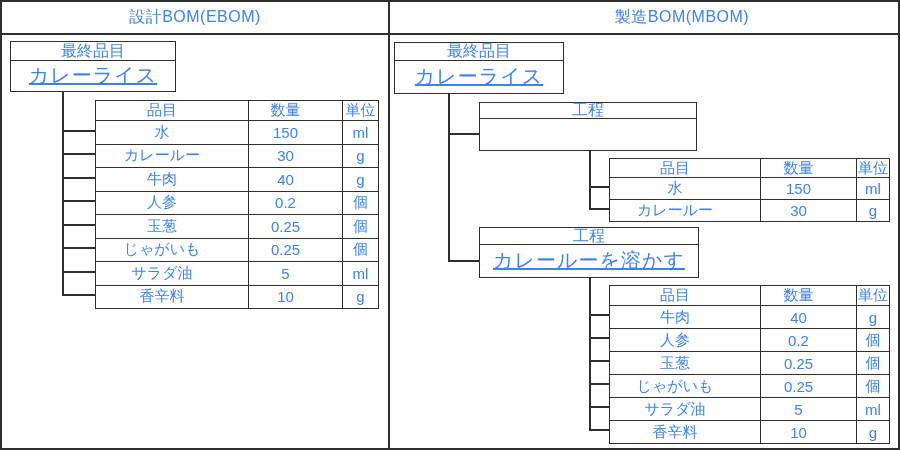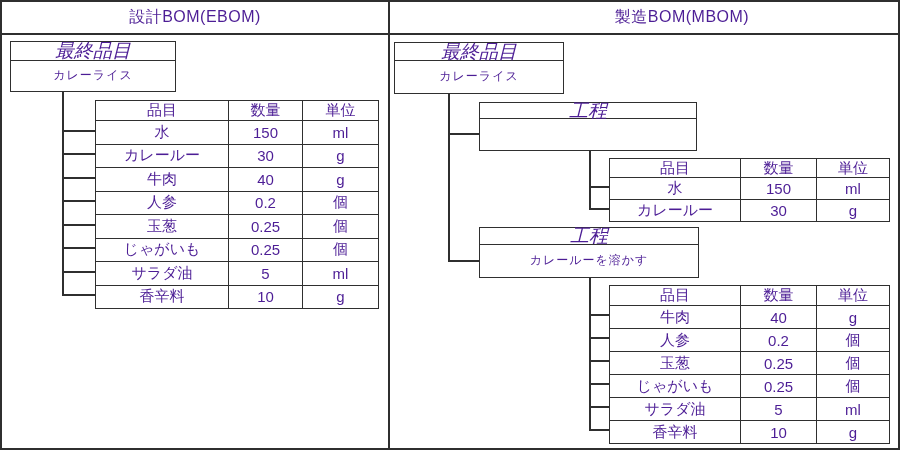--- a/index.html
+++ b/index.html
@@ -1,37 +1,37 @@
 <!DOCTYPE html>
 <html><head>
 <meta charset="utf-8">
 <style>
   html,body{margin:0;padding:0;background:#ffffff;}
   #canvas{
     position:relative; width:900px; height:450px; box-sizing:border-box;
     border:2px solid #2f2f2f; background:#fff; overflow:hidden;
-    font-family:"Liberation Sans","DejaVu Sans",sans-serif; color:#4c1d95;
+    font-family:"Liberation Sans","DejaVu Sans",sans-serif; color:#3b82f6;
   }
   .v-divider{position:absolute; top:0; left:386px; width:2px; height:450px; background:#2f2f2f;}
   .h-headerline{position:absolute; top:31px; left:0; width:900px; height:2px; background:#2f2f2f;}
   .panel-title{
     position:absolute; top:0; height:31px; display:flex; align-items:center; justify-content:center;
     font-size:16px; letter-spacing:.5px;
   }
   .pt-left{left:0; width:386px;}
   .pt-right{left:388px; width:584px;}
 
   .node-box{position:absolute; box-sizing:border-box; border:1.5px solid #2f2f2f; background:#fff;}
-  .nb-label{box-sizing:border-box; border-bottom:1.5px solid #2f2f2f; display:flex; align-items:center; justify-content:center; font-size:19px;font-style:italic;}
-  .nb-value{display:flex; align-items:center; justify-content:center; font-size:12px; letter-spacing:1px;}
+  .nb-label{box-sizing:border-box; border-bottom:1.5px solid #2f2f2f; display:flex; align-items:center; justify-content:center; font-size:16px;}
+  .nb-value{display:flex; align-items:center; justify-content:center; font-size:20px; letter-spacing:1px;text-decoration:underline;}
 
   .conn{position:absolute; background:#2f2f2f;}
 
   .dtable{position:absolute; box-sizing:border-box; border:1.5px solid #2f2f2f; background:#fff;}
-  .t-row{display:flex; box-sizing:border-box;}
+  .t-row{display:flex; box-sizing:border-box;gap:20px;}
   .t-row.t-body{border-top:1.5px solid #2f2f2f;}
   .t-cell{box-sizing:border-box; display:flex; align-items:center; justify-content:center; font-size:15px; overflow:hidden; white-space:nowrap;}
   .t-cell + .t-cell{border-left:1.5px solid #2f2f2f;}
 
   .tbl-e .t-head{height:19px;}  .tbl-e .t-body{height:23.5px;}
   .tbl-e .c0{width:132px;} .tbl-e .c1{width:74px;} .tbl-e .c2{flex:1;}
 
   .tbl-m1 .t-head{height:18px;} .tbl-m1 .t-body{height:22px;}
   .tbl-m1 .c0{width:130px;} .tbl-m1 .c1{width:76px;} .tbl-m1 .c2{flex:1;}
 

